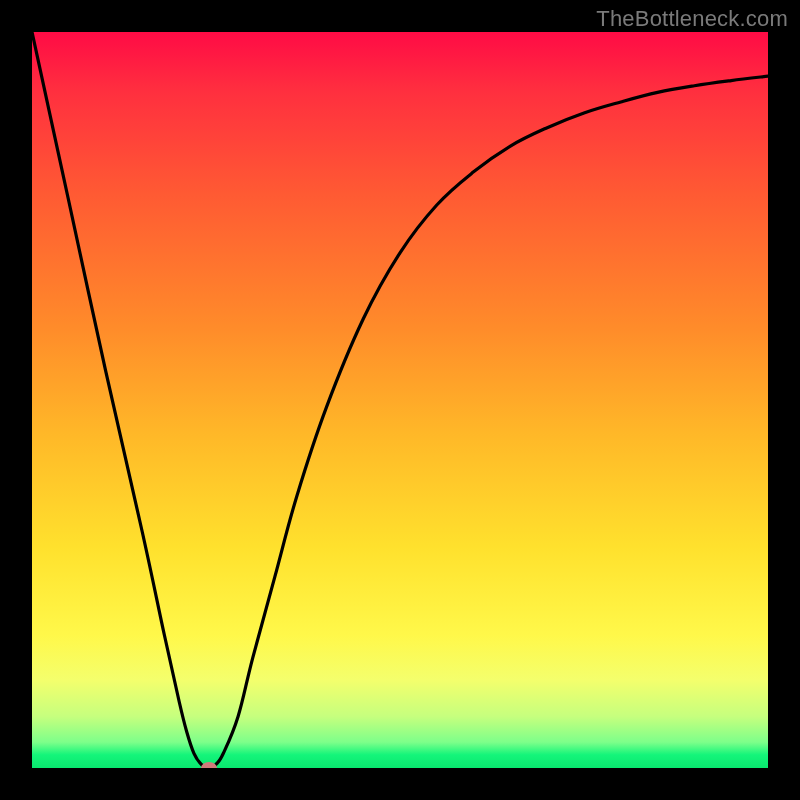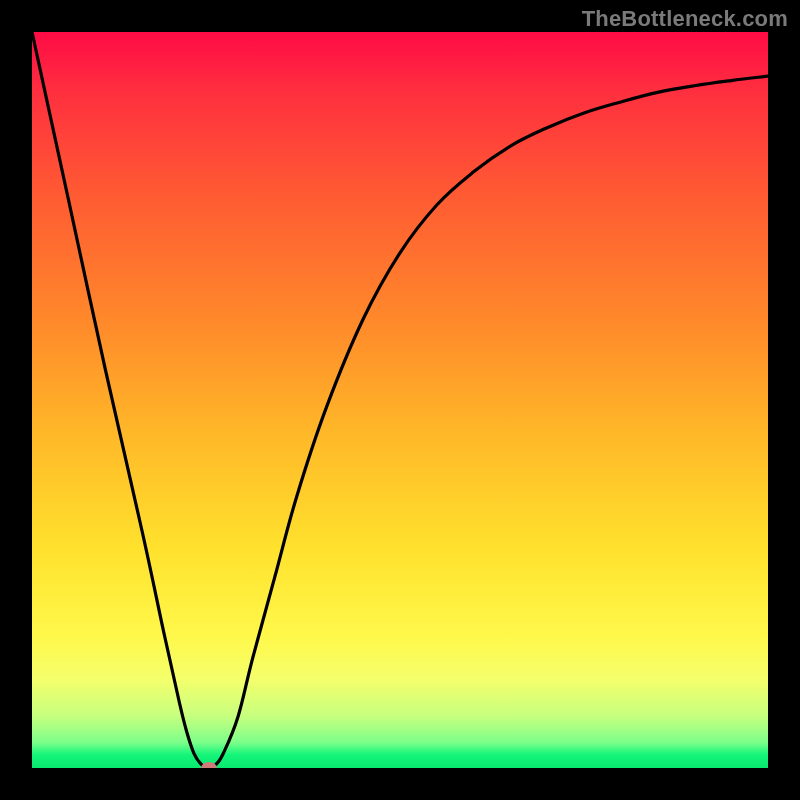--- a/index.html
+++ b/index.html
@@ -45,21 +45,21 @@
       #14f57a 98.2%,
       #09e76f 100%
     );
   }
   .watermark {
     position: absolute;
     top: 6px;
     right: 12px;
     color: #7a7a7a;
     font-size: 22px;
-    font-weight: 700;
+    font-weight: 400;
     letter-spacing: 0.2px;
     user-select: none;
   }
   svg.curve {
     position: absolute;
     inset: 0;
     width: 100%;
     height: 100%;
   }
   .marker {

